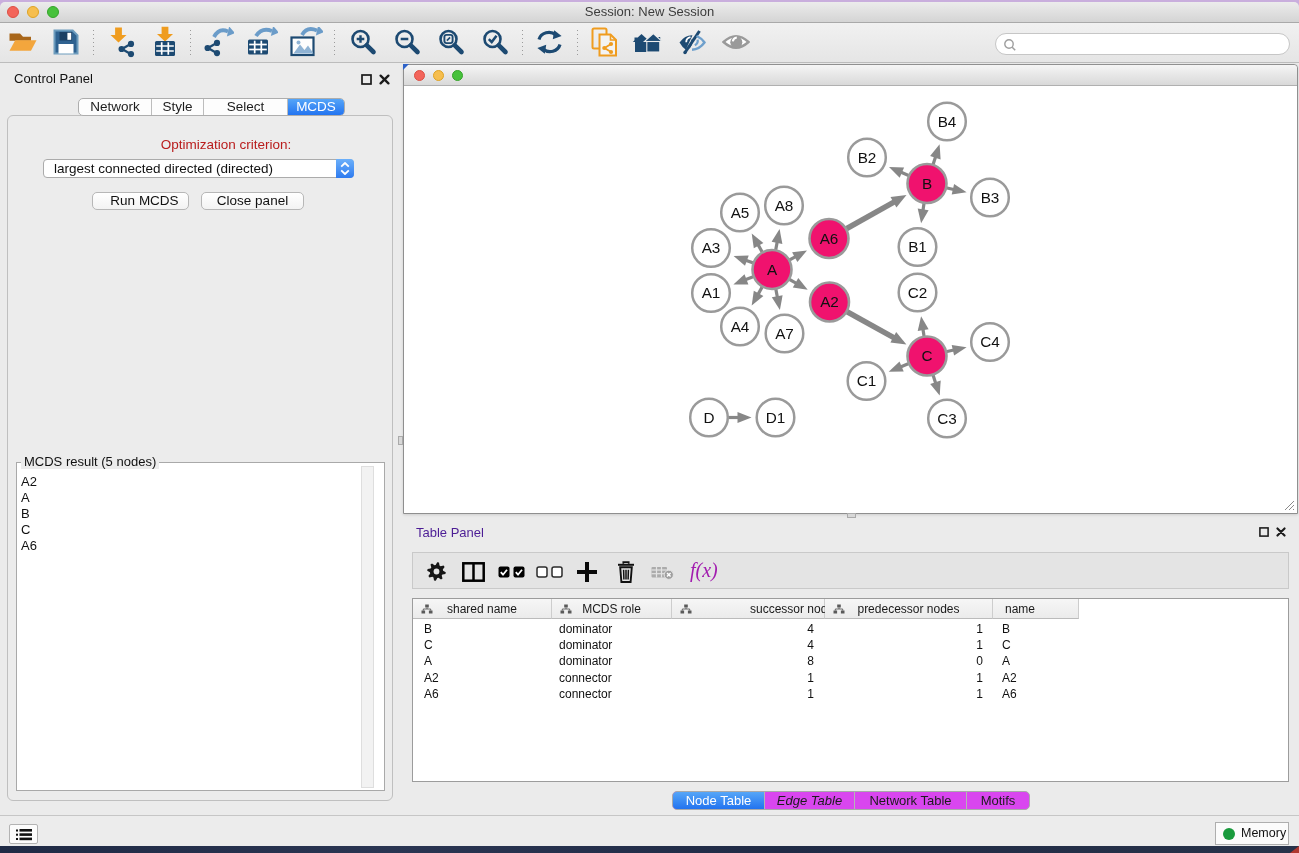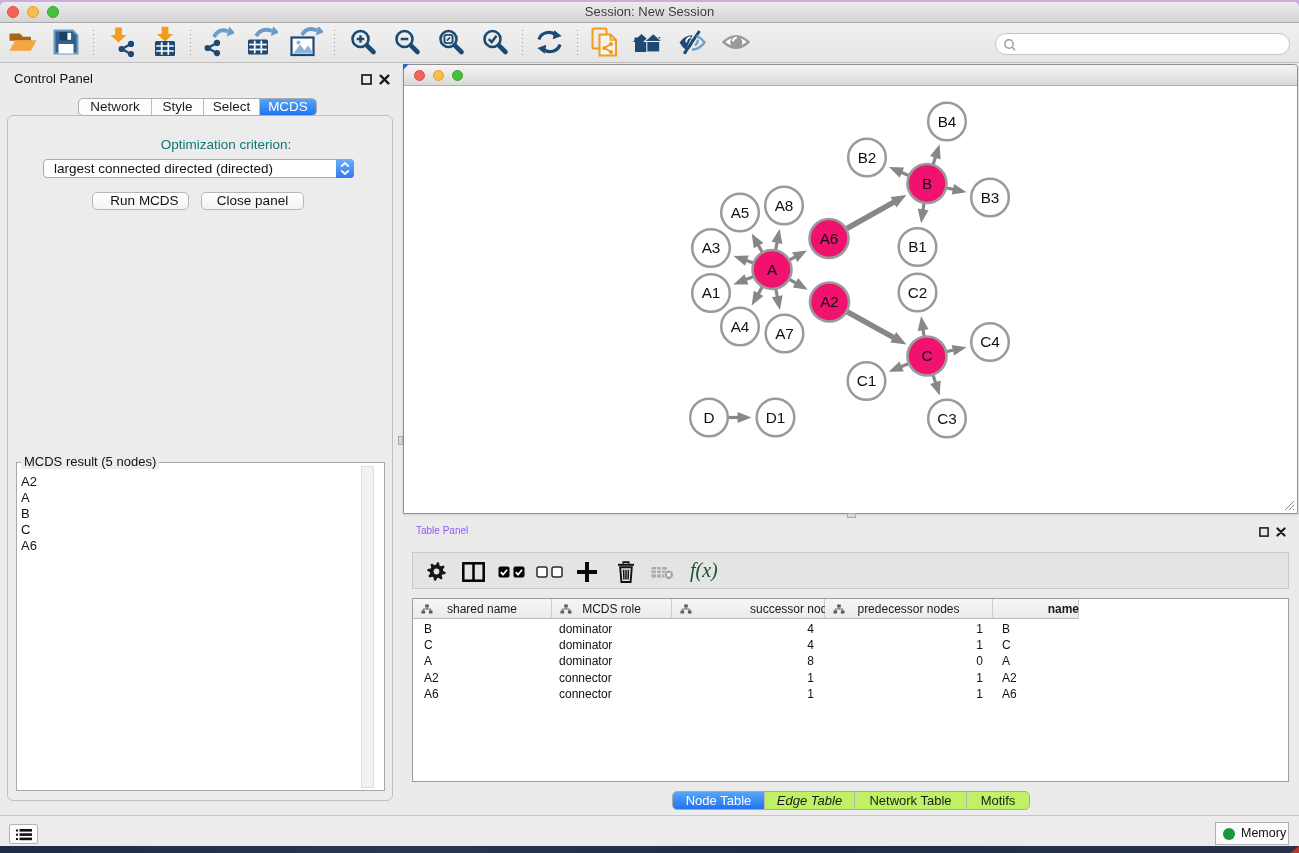--- a/index.html
+++ b/index.html
@@ -47,21 +47,21 @@
 .winbtns { display:flex; gap:7px; align-items:center; }
 .tptoolbar { left:412px; top:552px; width:877px; height:37px; background:#e4e4e4;
   border:1px solid #c9c9c9; }
 .table { left:412px; top:598px; width:877px; height:184px; background:#fff;
   border:1px solid #9c9c9c; }
 .th { top:0; height:20px; background:linear-gradient(#f6f6f6,#ebebeb);
   border-right:1px solid #cdcdcd; border-bottom:1px solid #bbb; font-size:12px;
   color:#1a1a1a; line-height:20px; text-align:center; }
 .td { font-size:12px; color:#111; line-height:16px; height:16px; }
 .segs { left:672px; top:791px; height:19px; display:flex; border:1px solid #a9a9a9;
-  border-radius:5px; overflow:hidden; background:#bef264; }
+  border-radius:5px; overflow:hidden; background:#d946ef; }
 .seg { font-size:13px; color:#1c1c1c; text-align:center; line-height:17px;
   border-left:1px solid #b5b5b5; }
 .seg:first-child { border-left:none; }
 .seg.sel { background:linear-gradient(#56a6f8,#2273ef); color:#fff; }
 svg { display:block; }
 </style></head>
 <body>
 <div class="abs purple"></div>
 <div class="abs titlebar"></div>
 <div class="abs tl" style="left:7px; background:#f3655b; border:0.5px solid #dd4f44;"></div>
@@ -250,24 +250,24 @@
       <rect x="1" y="1" width="9" height="9" fill="none" stroke="#1b1b1b" stroke-width="1.7"></rect>
     </svg>
 <svg width="11" height="11" viewBox="0 0 11 11">
       <path d="M1.6 1.6 L9.4 9.4 M9.4 1.6 L1.6 9.4" stroke="#1b1b1b" stroke-width="2.3" stroke-linecap="round"></path>
     </svg>
 </div>
 <div class="abs panelbox"></div>
 <div class="abs tabs">
 <div class="tab" style="width:72px;">Network</div>
 <div class="tab" style="width:52px;">Style</div>
-<div class="tab" style="width:56px;text-align:center;">Select</div>
+<div class="tab" style="width:84px;text-align:center;">Select</div>
 <div class="tab sel" style="width:57px;">MCDS</div>
 </div>
-<div class="abs" style="left:7px; top:137px; width:438px; text-align:center; font-size:13.5px; color:#0f766e;">Optimization criterion:</div>
+<div class="abs" style="left:7px; top:137px; width:438px; text-align:center; font-size:13.5px; color:#b91c1c;">Optimization criterion:</div>
 <div class="abs" style="left:43px; top:159px; width:311px; height:19px; background:#fff; border:1px solid #ababab; border-radius:4px;">
   <div class="abs" style="left:10px; top:0; line-height:18px; font-size:13.5px; color:#111; white-space:nowrap;">largest connected directed (directed)</div>
   <div class="abs" style="right:-1px; top:-1px; width:18px; height:19px; background:linear-gradient(#6cb0fa,#2e7bf0); border-radius:0 4px 4px 0;">
     <svg class="abs" style="left:4px; top:3px;" width="10" height="13" viewBox="0 0 10 13">
         <path d="M1.2 4.6 L5 1 L8.8 4.6" fill="none" stroke="#fff" stroke-width="1.8" stroke-linejoin="round"></path>
         <path d="M1.2 8.4 L5 12 L8.8 8.4" fill="none" stroke="#fff" stroke-width="1.8" stroke-linejoin="round"></path>
       </svg>
   </div>
 </div>
 <div class="abs btn" style="left:92px; top:192px; width:97px; height:18px; line-height:16px;padding-left:8px;">Run MCDS</div>
@@ -367,21 +367,21 @@
 <text x="305" y="336.5" font-size="15.3" fill="#111" text-anchor="middle" font-family="Liberation Sans, sans-serif">D</text>
 <text x="371.5" y="336.5" font-size="15.3" fill="#111" text-anchor="middle" font-family="Liberation Sans, sans-serif">D1</text>
   </svg>
   <svg class="abs" style="right:2px; bottom:2px;" width="12" height="12" viewBox="0 0 12 12">
       <path d="M11 2 L2 11 M11 6 L6 11 M11 10 L10 11" stroke="#8a8a8a" stroke-width="1"></path>
     </svg>
 </div>
 <div class="abs" style="left:398px; top:436px; width:5px; height:9px; background:#d8d8d8; border:1px solid #aaa;"></div>
 <div class="abs" style="left:847px; top:513px; width:9px; height:5px; background:#d8d8d8; border:1px solid #aaa;"></div>
 
-<div class="abs" style="left:416px; top:525px; font-size:10px; color:#8b5cf6;">Table Panel</div>
+<div class="abs" style="left:416px; top:525px; font-size:13px; color:#4c1d95;">Table Panel</div>
 <div class="abs winbtns" style="left:1259px; top:527px;">
 <svg width="10" height="10" viewBox="0 0 11 11">
       <rect x="1" y="1" width="9" height="9" fill="none" stroke="#1b1b1b" stroke-width="1.7"></rect>
     </svg>
 <svg width="10" height="10" viewBox="0 0 11 11">
       <path d="M1.6 1.6 L9.4 9.4 M9.4 1.6 L1.6 9.4" stroke="#1b1b1b" stroke-width="2.3" stroke-linecap="round"></path>
     </svg>
 </div>
 <div class="abs tptoolbar">
 <div class="abs" style="left:12.5px; top:8.0px;">
@@ -433,21 +433,21 @@
         <g stroke="#e4e4e4" stroke-width="1.2">
           <line x1="0.5" y1="6" x2="16" y2="6"></line>
           <line x1="5.5" y1="3" x2="5.5" y2="13.5"></line>
           <line x1="10.5" y1="3" x2="10.5" y2="13.5"></line>
           <line x1="0.5" y1="9.7" x2="16" y2="9.7"></line>
         </g>
         <circle cx="17.8" cy="10.8" r="4.6" fill="#9f9f9f" stroke="#e4e4e4" stroke-width="1"></circle>
         <path d="M16 9 l3.6 3.6 M19.6 9 l-3.6 3.6" stroke="#fff" stroke-width="1.4"></path>
       </svg>
     </div>
-<div class="abs" style="left:277px; top:6px; font-family:'Liberation Serif', serif; font-style:italic; font-size:20px; color:#14532d;">f(x)</div>
+<div class="abs" style="left:277px; top:6px; font-family:'Liberation Serif', serif; font-style:italic; font-size:20px; color:#a21caf;">f(x)</div>
 </div>
 <div class="abs table">
 <div class="abs th" style="left:0px; width:138.5px;">
       <svg class="abs" style="left:8px; top:5px;" width="12" height="11" viewBox="0 0 12 11">
         <g fill="#5a5a5a">
           <rect x="4.2" y="0.5" width="3.6" height="3"></rect>
           <rect x="0.5" y="6.5" width="3.6" height="3"></rect>
           <rect x="7.9" y="6.5" width="3.6" height="3"></rect>
         </g>
         <path d="M6 3.5 V5 M2.3 6.5 V5 H9.7 V6.5" stroke="#5a5a5a" stroke-width="0.9" fill="none"></path>
@@ -481,21 +481,21 @@
         <g fill="#5a5a5a">
           <rect x="4.2" y="0.5" width="3.6" height="3"></rect>
           <rect x="0.5" y="6.5" width="3.6" height="3"></rect>
           <rect x="7.9" y="6.5" width="3.6" height="3"></rect>
         </g>
         <path d="M6 3.5 V5 M2.3 6.5 V5 H9.7 V6.5" stroke="#5a5a5a" stroke-width="0.9" fill="none"></path>
       </svg>
       <div class="abs" style="left:0; width:168px; text-align:center;">predecessor nodes</div>
     </div>
 <div class="abs th" style="left:580px; width:86px;">
-      <div class="abs" style="left:0; width:86px; text-align:right;font-weight:bold;">name</div>
+      <div class="abs" style="left:12px; width:86px; text-align:left;">name</div>
     </div>
 <div class="abs td" style="left:11px; top:22.0px;">B</div>
 <div class="abs td" style="left:146px; top:22.0px;">dominator</div>
 <div class="abs td" style="left:300px; width:101px; top:22.0px; text-align:right;">4</div>
 <div class="abs td" style="left:470px; width:100px; top:22.0px; text-align:right;">1</div>
 <div class="abs td" style="left:589px; top:22.0px;">B</div>
 <div class="abs td" style="left:11px; top:38.2px;">C</div>
 <div class="abs td" style="left:146px; top:38.2px;">dominator</div>
 <div class="abs td" style="left:300px; width:101px; top:38.2px; text-align:right;">4</div>
 <div class="abs td" style="left:470px; width:100px; top:38.2px; text-align:right;">1</div>

